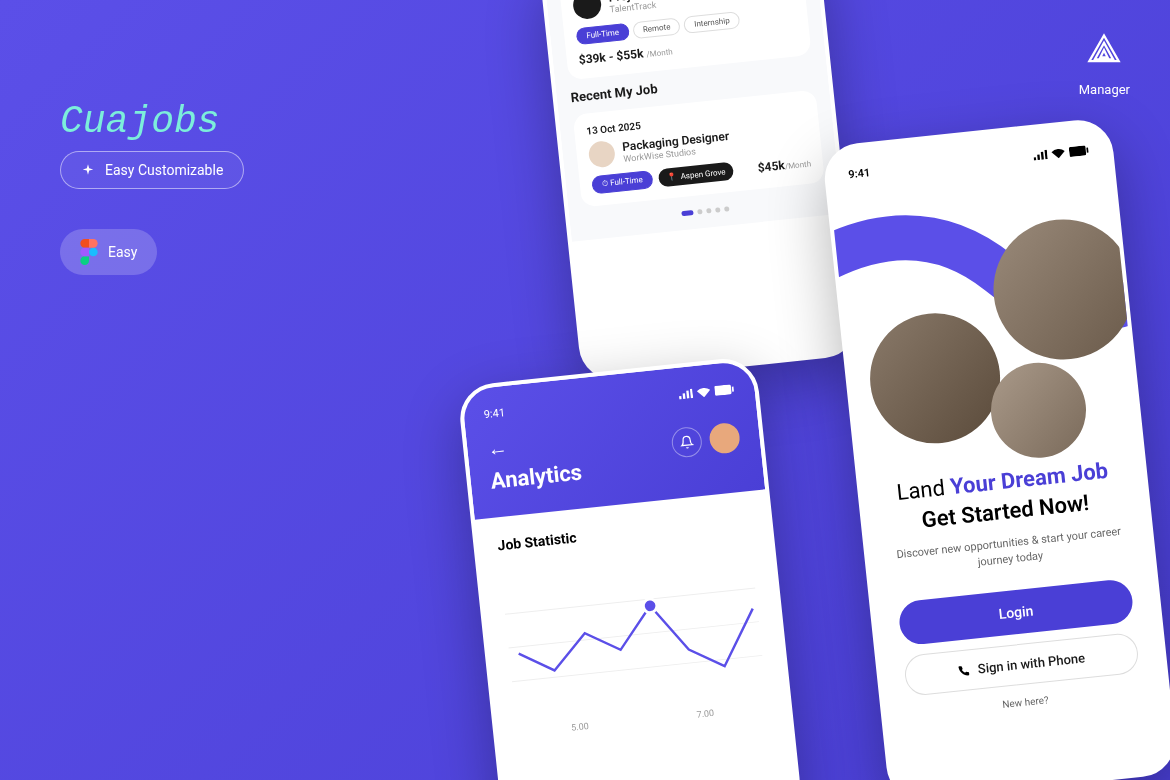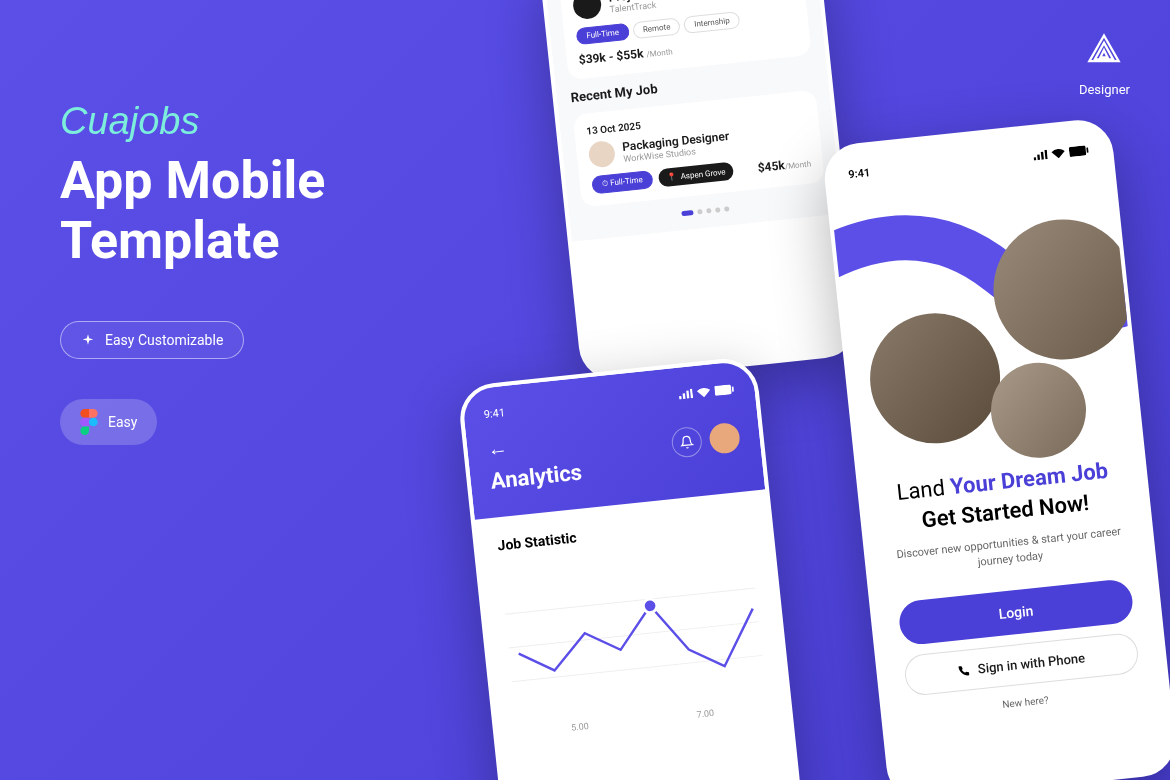--- a/index.html
+++ b/index.html
@@ -1,18 +1,18 @@
 <!DOCTYPE html>
 <html><head>
 <meta charset="utf-8">
 <style>
 *{margin:0;padding:0;box-sizing:border-box;font-family:-apple-system,BlinkMacSystemFont,'Segoe UI',Roboto,sans-serif}
 body{width:1170px;height:780px;background:linear-gradient(135deg,#5B4FE8 0%,#4A3FD6 100%);overflow:hidden;position:relative}
 .left{position:absolute;left:60px;top:100px;color:#fff;width:400px}
-.brand{font-family:Liberation Sans, sans-serif;font-style:italic;font-size:38px;color:#7CEEDB;margin-bottom:8px;font-weight:400}
+.brand{font-family:Liberation Mono, monospace;font-style:italic;font-size:38px;color:#7CEEDB;margin-bottom:8px;font-weight:400}
 .title{font-size:52px;font-weight:700;line-height:1.15;margin-bottom:50px}
 .pills{display:flex;flex-direction:column;gap:12px;margin-bottom:40px}
 .pill{display:inline-flex;align-items:center;gap:10px;border:1px solid rgba(255,255,255,0.5);border-radius:999px;padding:10px 20px;font-size:14px;width:fit-content;background:rgba(255,255,255,0.05)}
 .pill svg{width:14px;height:14px}
 .figma-badge{display:inline-flex;align-items:center;gap:10px;background:rgba(255,255,255,0.2);border-radius:999px;padding:10px 20px;font-size:14px}
 .figma-icon{width:18px;height:26px}
 .sigmund{position:absolute;right:40px;top:30px;color:#fff;text-align:center}
 .sigmund svg{width:44px;height:44px}
 .sigmund-label{font-size:13px;margin-top:4px}
 .phone{position:absolute;background:#fff;border-radius:36px;border:4px solid #fff;box-shadow:0 20px 60px rgba(0,0,0,0.3);overflow:hidden}
@@ -72,24 +72,20 @@
 .side-card{position:absolute;background:#fff;border-radius:14px;padding:10px;width:120px;right:-130px}
 .sc2{top:30px}
 .tag-mini{font-size:7px;padding:2px 8px;border-radius:999px;background:#4A3FD6;color:#fff;display:inline-block}
 .salary-mini{font-size:10px;font-weight:700;margin-top:4px}
 </style>
 </head>
 <body>
 
 <div class="left">
   <div class="brand">Cuajobs</div>
-  <div class="title">
-    <div>App Mobile</div>
-    <div>Template</div>
-  </div>
   <div class="pills">
     <div class="pill">
         <svg viewBox="0 0 24 24" fill="#fff">
           <path d="M12 2l2 7 7 2-7 2-2 7-2-7-7-2 7-2z"></path>
         </svg>
         <span>Easy Customizable</span>
       </div>
   </div>
   <div class="figma-badge">
     <svg class="figma-icon" viewBox="0 0 38 57">
@@ -100,21 +96,21 @@
         <path fill="#A259FF" d="M0 28.5A9.5 9.5 0 0 0 9.5 38H19V19H9.5A9.5 9.5 0 0 0 0 28.5z"></path>
       </svg>
     <span>Easy</span>
   </div>
 </div>
 
 <div class="sigmund">
   <svg viewBox="0 0 48 48" fill="none" stroke="#fff" stroke-width="2.5">
       <path d="M24 6 L40 34 L8 34 Z M24 14 L34 32 L14 32 Z M24 22 L28 30 L20 30 Z"></path>
     </svg>
-  <div class="sigmund-label">Designer</div>
+  <div class="sigmund-label">Manager</div>
 </div>
 
 <div class="phone phone1">
   <div class="p1-content">
     <div class="job-card">
 
       <div class="job-header">
         <div class="job-avatar"></div>
         <div>
           <div class="job-title">Project Manager</div>

